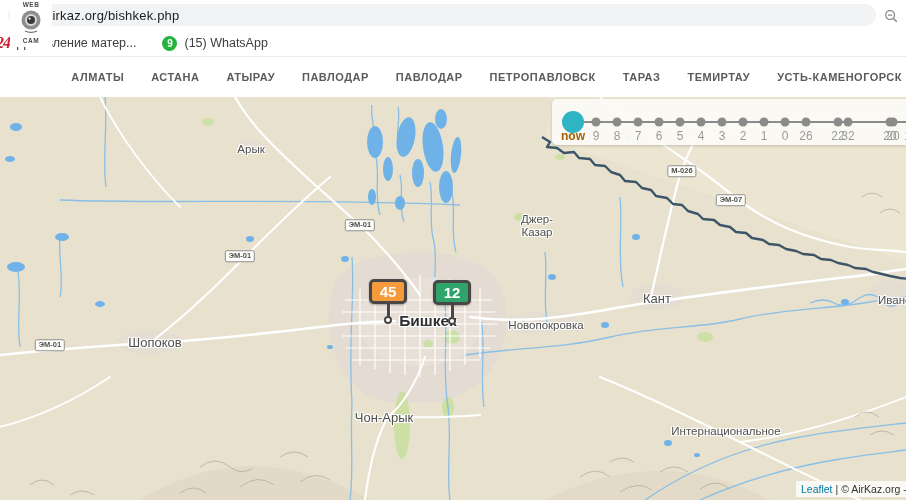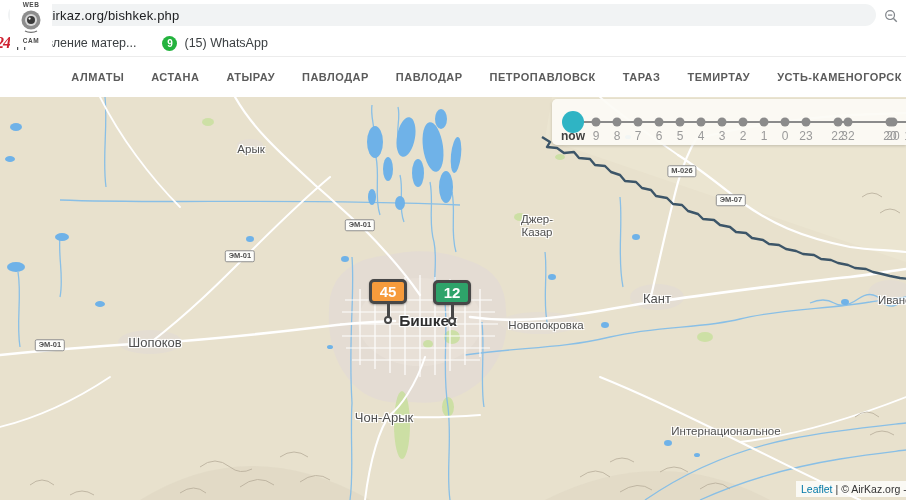--- a/index.html
+++ b/index.html
@@ -45,21 +45,21 @@
   .post { width:3px; height:13px; background:#474747; }
   .pin { width:8px; height:8px; border:2.5px solid #474747; border-radius:50%; background:#fff; margin-top:-1px; }
 
   
   .timeline { position:absolute; left:552px; top:2px; width:354px; height:46px; background:rgba(252,251,245,.93); border-radius:5px 0 0 5px; box-shadow:0 1px 3px rgba(0,0,0,.18); overflow:hidden; z-index:5; }
   .track { position:absolute; left:21px; top:22px; width:333px; height:2px; background:#8b8b8b; }
   .tick { position:absolute; top:0; width:22px; height:46px; transform:translateX(-50%); cursor:pointer; }
   .tick .dot { position:absolute; left:50%; top:23px; transform:translate(-50%,-50%); width:9px; height:9px; border-radius:50%; background:#8b8b8b; }
   .tick .lbl { position:absolute; left:50%; top:30px; transform:translateX(-50%); font-size:12px; color:#9a9a9a; }
   .tick.selected .dot { width:22px; height:22px; background:#2fb4c4; }
-  .tick.selected .lbl { color:#404040; font-weight:700; }
+  .tick.selected .lbl { color:#a16207; font-weight:700; }
 
   .attribution { position:absolute; right:0; bottom:3px; background:rgba(255,255,255,.78); padding:2px 4px 2px 5px; font-size:10.5px; color:#333; z-index:4; white-space:nowrap; width:110px; overflow:hidden; }
   .attribution a { color:#0078a8; text-decoration:none; }
   .attribution span { margin-left:3px; }
 </style>
 </head>
 <body>
 
 <div class="chrome-top">
   <div class="omnibox">
@@ -320,21 +320,21 @@
     <div class="tick" style="left:212px;">
         <span class="dot"></span>
         <span class="lbl">1</span>
       </div>
     <div class="tick" style="left:233px;">
         <span class="dot"></span>
         <span class="lbl">0</span>
       </div>
     <div class="tick" style="left:254px;">
         <span class="dot"></span>
-        <span class="lbl">23</span>
+        <span class="lbl">26</span>
       </div>
     <div class="tick" style="left:286px;">
         <span class="dot"></span>
         <span class="lbl">22</span>
       </div>
     <div class="tick" style="left:296px;">
         <span class="dot"></span>
         <span class="lbl">32</span>
       </div>
     <div class="tick" style="left:317px;margin-left:24px;">

